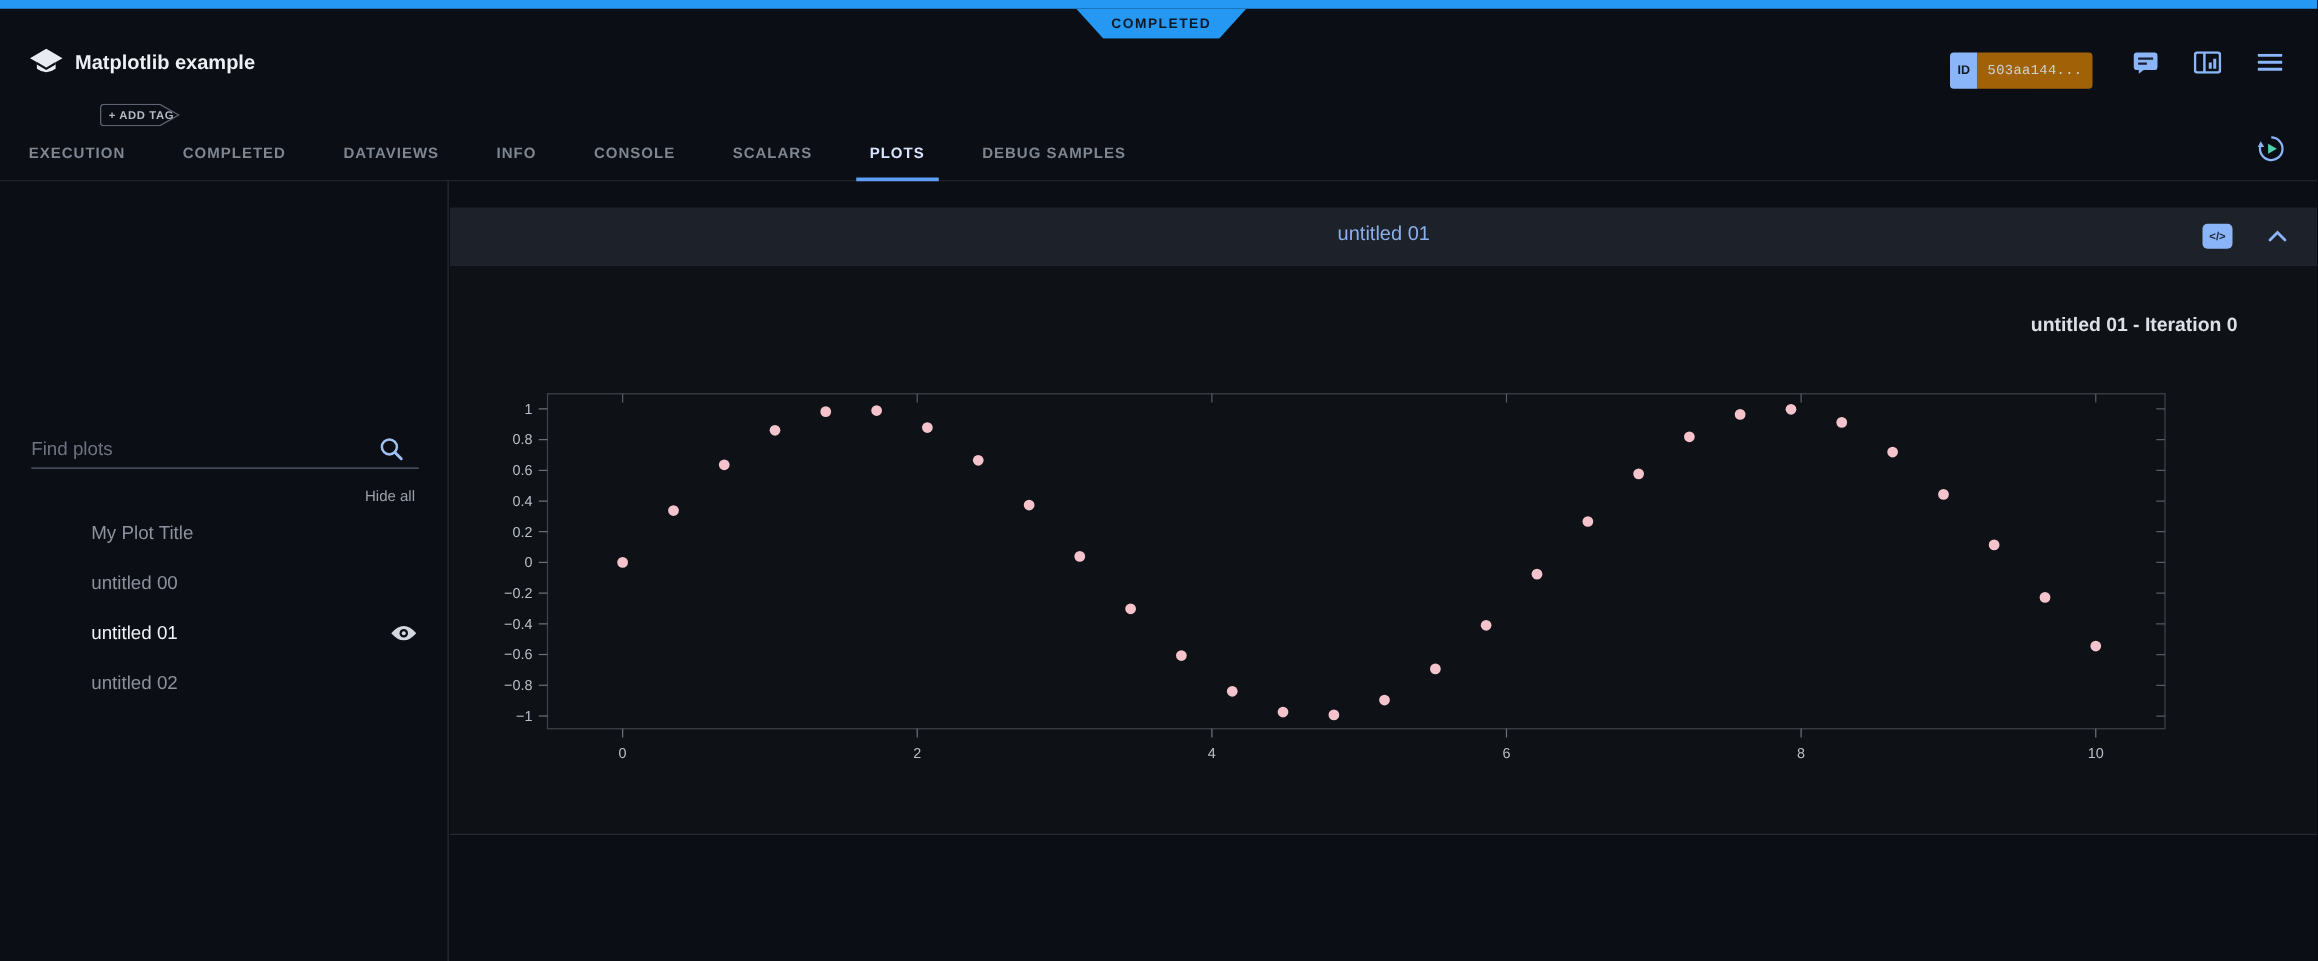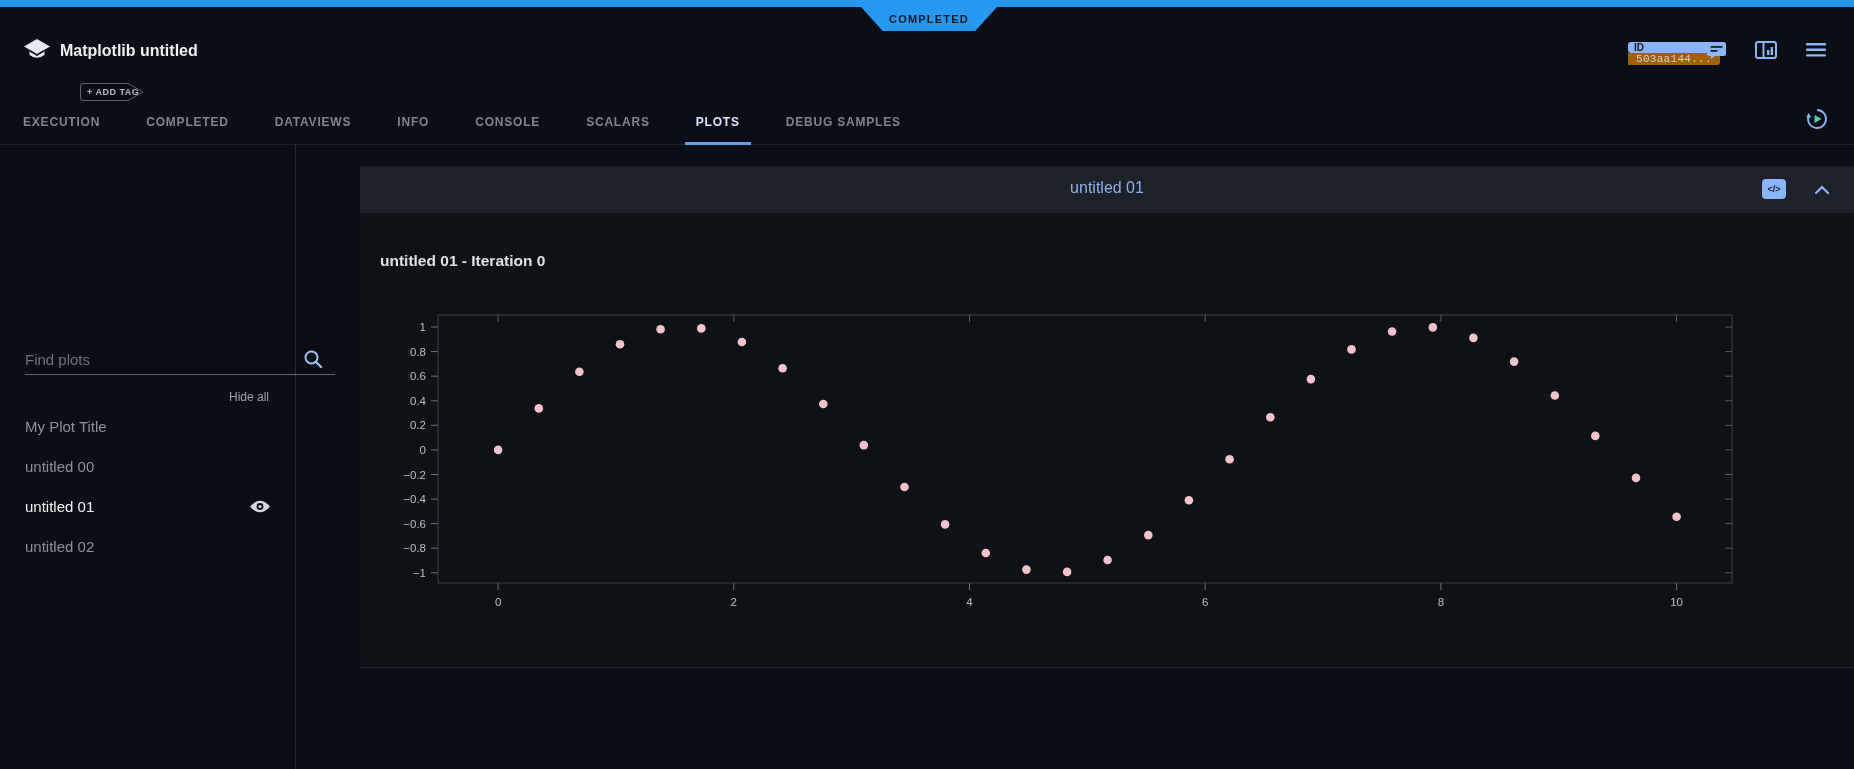--- a/index.html
+++ b/index.html
@@ -12,77 +12,77 @@
     clip-path:polygon(0 0,100% 0,84% 100%,16% 100%);display:flex;align-items:center;justify-content:center;
     font-size:11px;font-weight:bold;letter-spacing:1.2px;color:#0d1827;}
 
   
   .logo{position:absolute;left:23px;top:37px;}
   .exp-title{position:absolute;left:60px;top:42px;font-size:16px;font-weight:bold;color:#edf0f5;}
   .addtag{position:absolute;left:80px;top:71px;width:66px;height:18px;cursor:pointer;margin-top:12px;}
   .addtag svg{position:absolute;left:0;top:0;}
   .addtag span{position:absolute;left:7px;top:4px;font-size:9px;font-weight:bold;letter-spacing:.5px;color:#b4bac4;}
 
-  .id-group{position:absolute;left:1628px;top:42px;height:29px;display:flex;flex-direction:column;}
+  .id-group{position:absolute;left:1560px;top:42px;height:29px;display:flex;}
   .id-chip{background:#8ab5f8;color:#151a24;font-size:10px;font-weight:bold;padding:0 6px;
     border-radius:3px 0 0 3px;display:flex;align-items:center;}
   .id-value{background:#a16207;color:#ccd1d9;font-size:11px;font-family:"Liberation Mono",monospace;
     padding:0 8px;border-radius:0 3px 3px 0;display:flex;align-items:center;letter-spacing:.3px;cursor:pointer;}
   .hdr-icon{position:absolute;top:41px;cursor:pointer;}
 
   
   .tabbar{position:absolute;left:0;top:100px;width:100%;height:44px;border-bottom:1px solid #1d212a;
     display:flex;align-items:stretch;justify-content:flex-start;}
   .tab{position:relative;padding:0 23px;display:flex;align-items:center;font-size:12px;font-weight:bold;
     letter-spacing:.8px;color:#7e8692;cursor:pointer;white-space:nowrap;}
   .tab.active{color:#d9e5ff;}
   .tab.active::after{content:"";position:absolute;left:12px;right:12px;bottom:-1px;height:3px;background:#5f9df6;}
   .refresh{position:absolute;right:25px;top:107px;cursor:pointer;}
 
   
-  .sidebar{position:absolute;left:0;top:144px;width:296px;bottom:0;border-right:1px solid #272b34;box-sizing:border-box;}
+  .sidebar{position:absolute;left:0;top:144px;width:359px;bottom:0;border-right:1px solid #272b34;box-sizing:border-box;}
   .search-input{position:absolute;left:25px;top:200px;width:310px;height:31px;background:transparent;border:none;
     border-bottom:1px solid #5a6170;color:#dfe3ea;font-size:15px;font-family:"Liberation Sans",sans-serif;
     padding:0 30px 0 0;box-sizing:border-box;outline:none;}
   .search-input::placeholder{color:#6d7480;}
   .search-icon{position:absolute;left:303px;top:205px;cursor:pointer;}
   .hide-all{position:absolute;top:246px;right:26px;font-size:12px;color:#9aa1ad;cursor:pointer;}
   .plot-list{position:absolute;left:25px;right:24px;top:262px;}
   .list-item{height:40px;display:flex;align-items:center;justify-content:space-between;font-size:15px;
-    color:#8b919d;cursor:pointer;}
+    color:#8b919d;cursor:pointer;margin-left:48px;}
   .list-item.active{color:#eef1f6;}
 
   
   .panel-header{position:absolute;left:360px;right:0;top:166px;height:47px;background:#1d212a;}
   .panel-title{position:absolute;left:0;right:0;top:13px;text-align:center;font-size:16px;color:#8cb0ee;}
   .code-chip{position:absolute;right:68px;top:13px;width:24px;height:20px;background:#8ab5f8;border-radius:4px;
     display:flex;align-items:center;justify-content:center;font-size:9px;font-weight:bold;color:#1b2330;cursor:pointer;}
   .collapse{position:absolute;right:24px;top:15px;cursor:pointer;}
   .panel-body{position:absolute;left:360px;right:0;top:213px;height:455px;background:#0e1116;
     border-bottom:1px solid #252932;box-sizing:border-box;}
-  .chart-title{position:absolute;left:380px;top:252px;width:1410px;text-align:left;font-size:15.5px;
+  .chart-title{position:absolute;left:380px;top:252px;width:1410px;text-align:right;font-size:15.5px;
     font-weight:bold;color:#dce0e7;}
   #plot-svg{position:absolute;left:380px;top:300px;}
 </style>
 </head>
 <body>
 
 <div class="app">
 
   <div class="topbar"></div>
   <div class="status-badge">COMPLETED</div>
 
   <div class="logo">
     <svg width="28" height="28" viewBox="0 0 28 28">
       <polygon points="14,2 27,9.5 14,17 1,9.5" fill="#e8ecf2"></polygon>
       <path d="M6.5 12.5 L6.5 18 Q14 23.5 21.5 18 L21.5 12.5 L14 17.2 Z" fill="#e8ecf2"></path>
       <path d="M14 17.2 L6.5 12.5 L6.5 14.5 L14 19 L21.5 14.5 L21.5 12.5 Z" fill="#0b0e14"></path>
     </svg>
   </div>
-  <div class="exp-title">Matplotlib untitled</div>
+  <div class="exp-title">Matplotlib example</div>
 
   <div class="addtag">
     <svg width="66" height="18" viewBox="0 0 66 18">
       <path d="M3 .5 H48 L63 9 L48 17.5 H3 A2.5 2.5 0 0 1 .5 15 V3 A2.5 2.5 0 0 1 3 .5 Z" fill="none" stroke="#5d6472"></path>
     </svg>
     <span>+ ADD TAG</span>
   </div>
 
   <div class="id-group">
     <div class="id-chip">ID</div>

